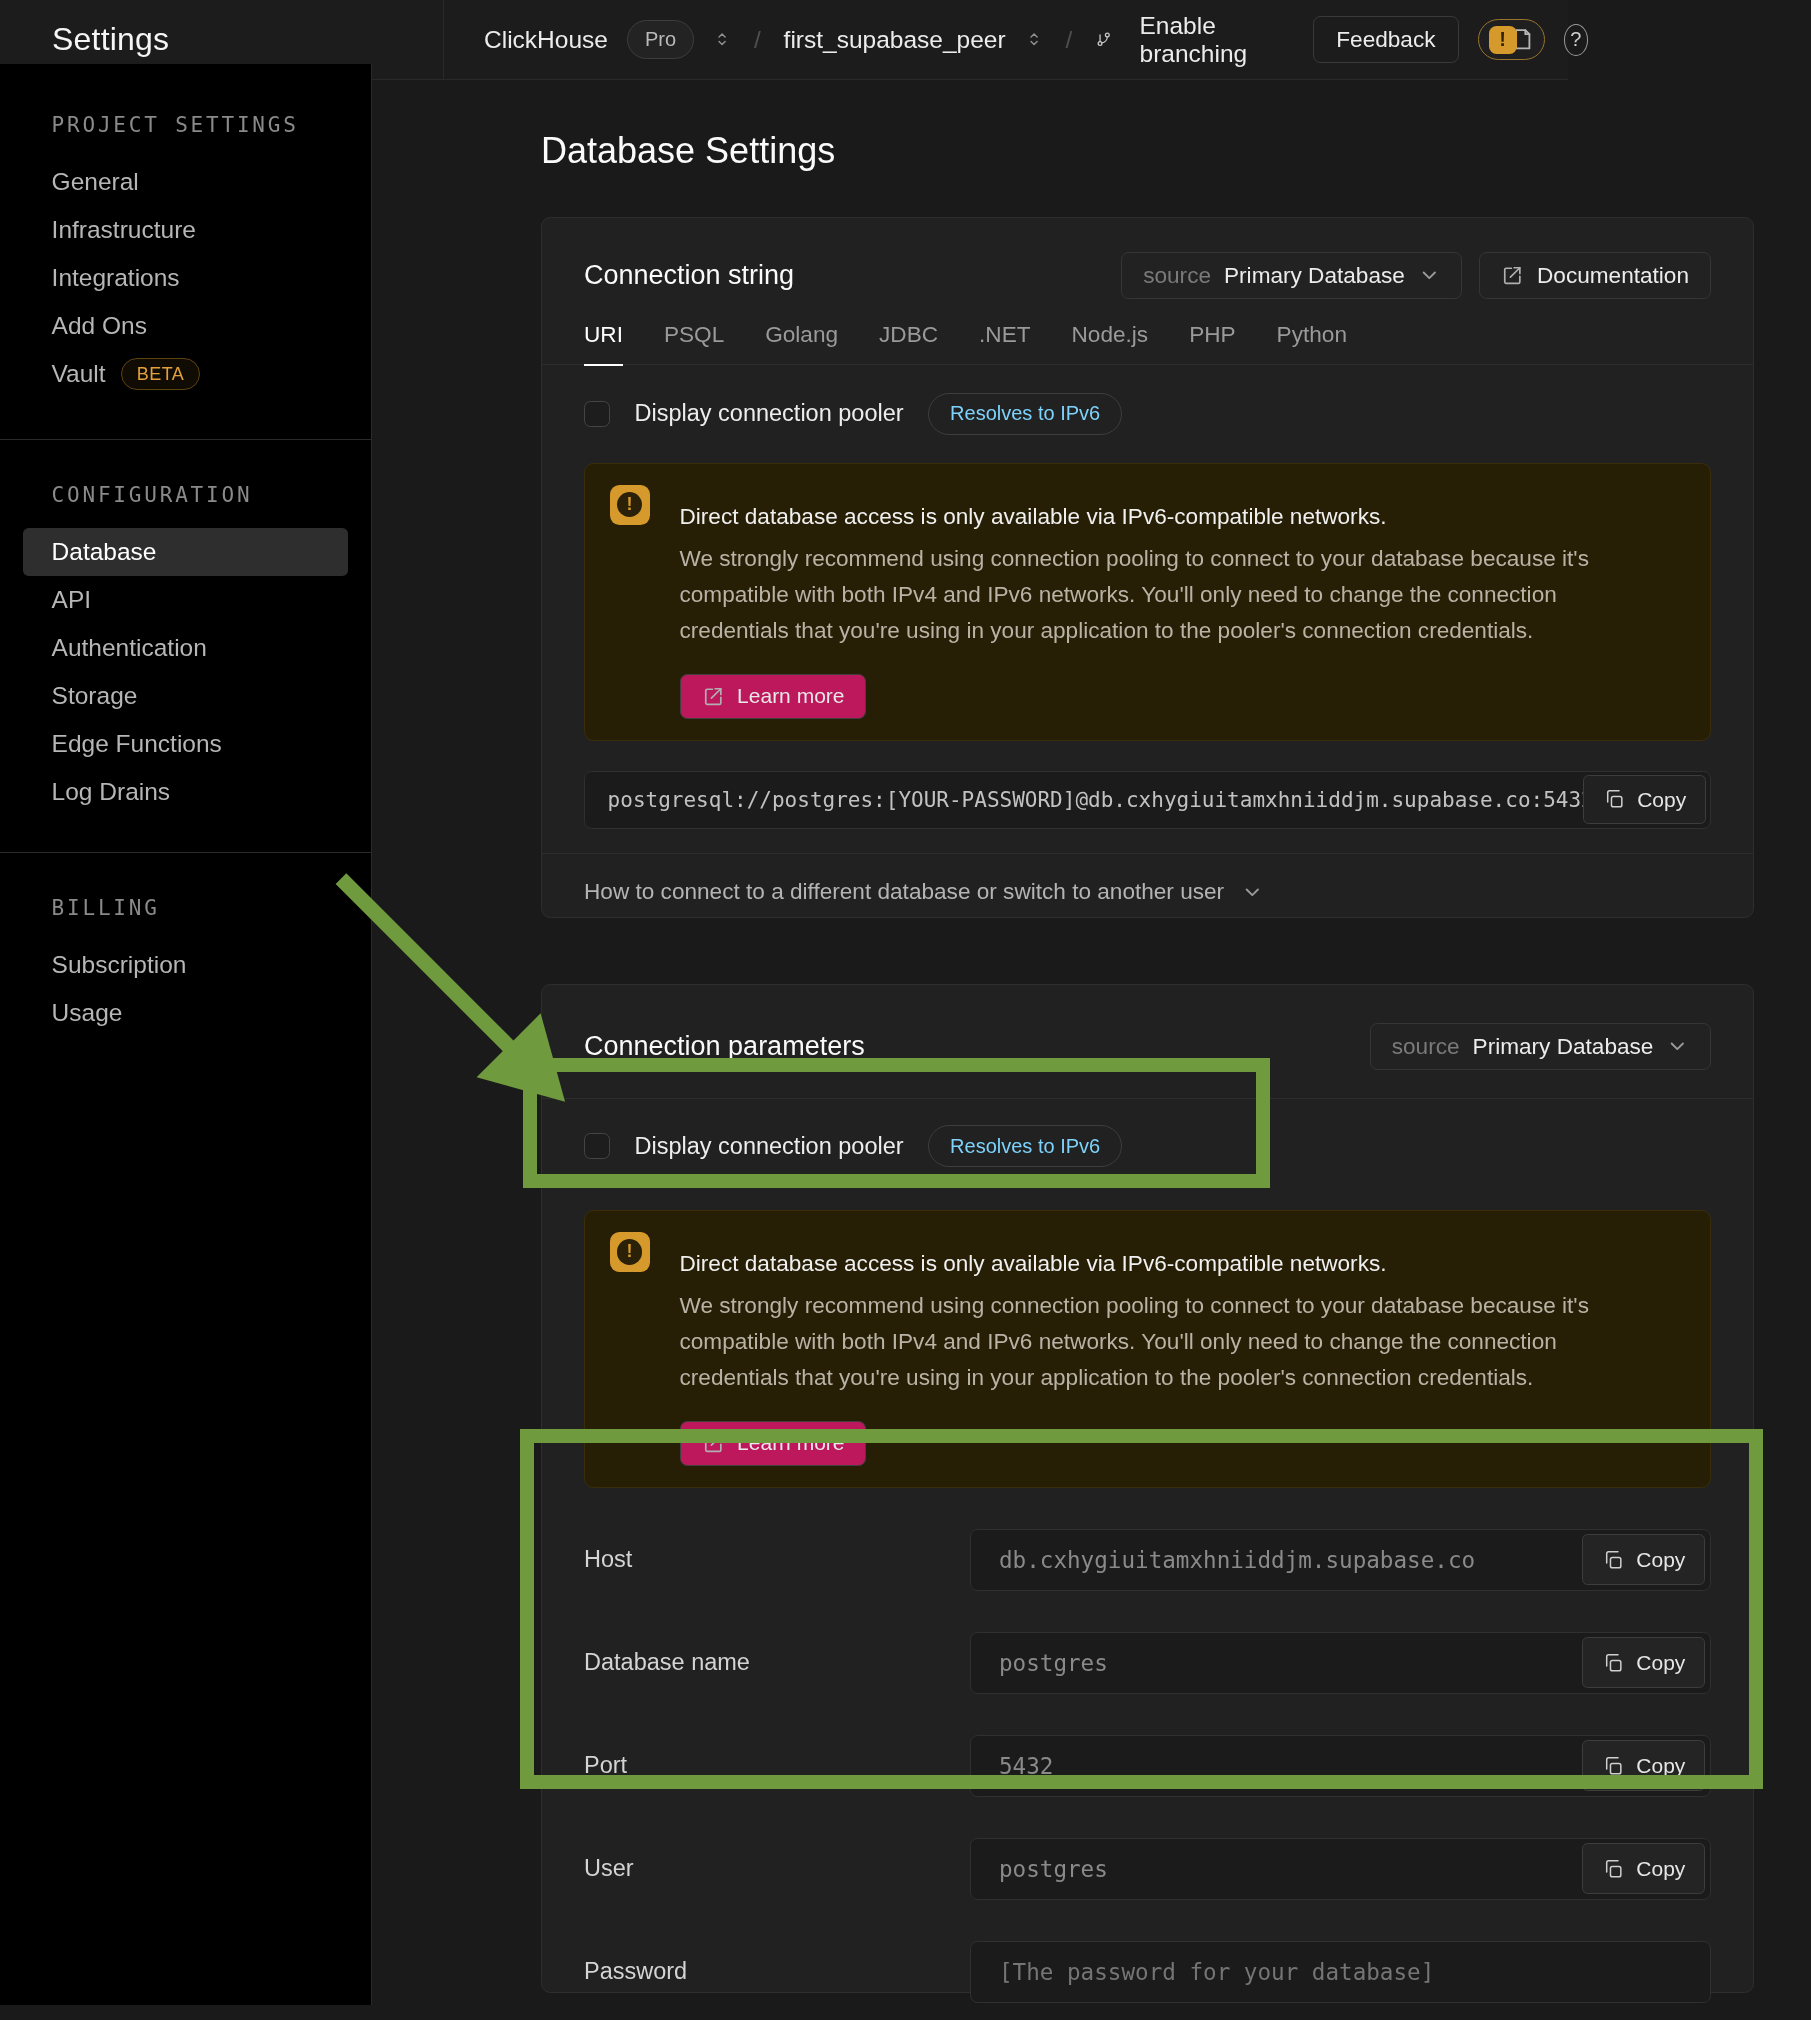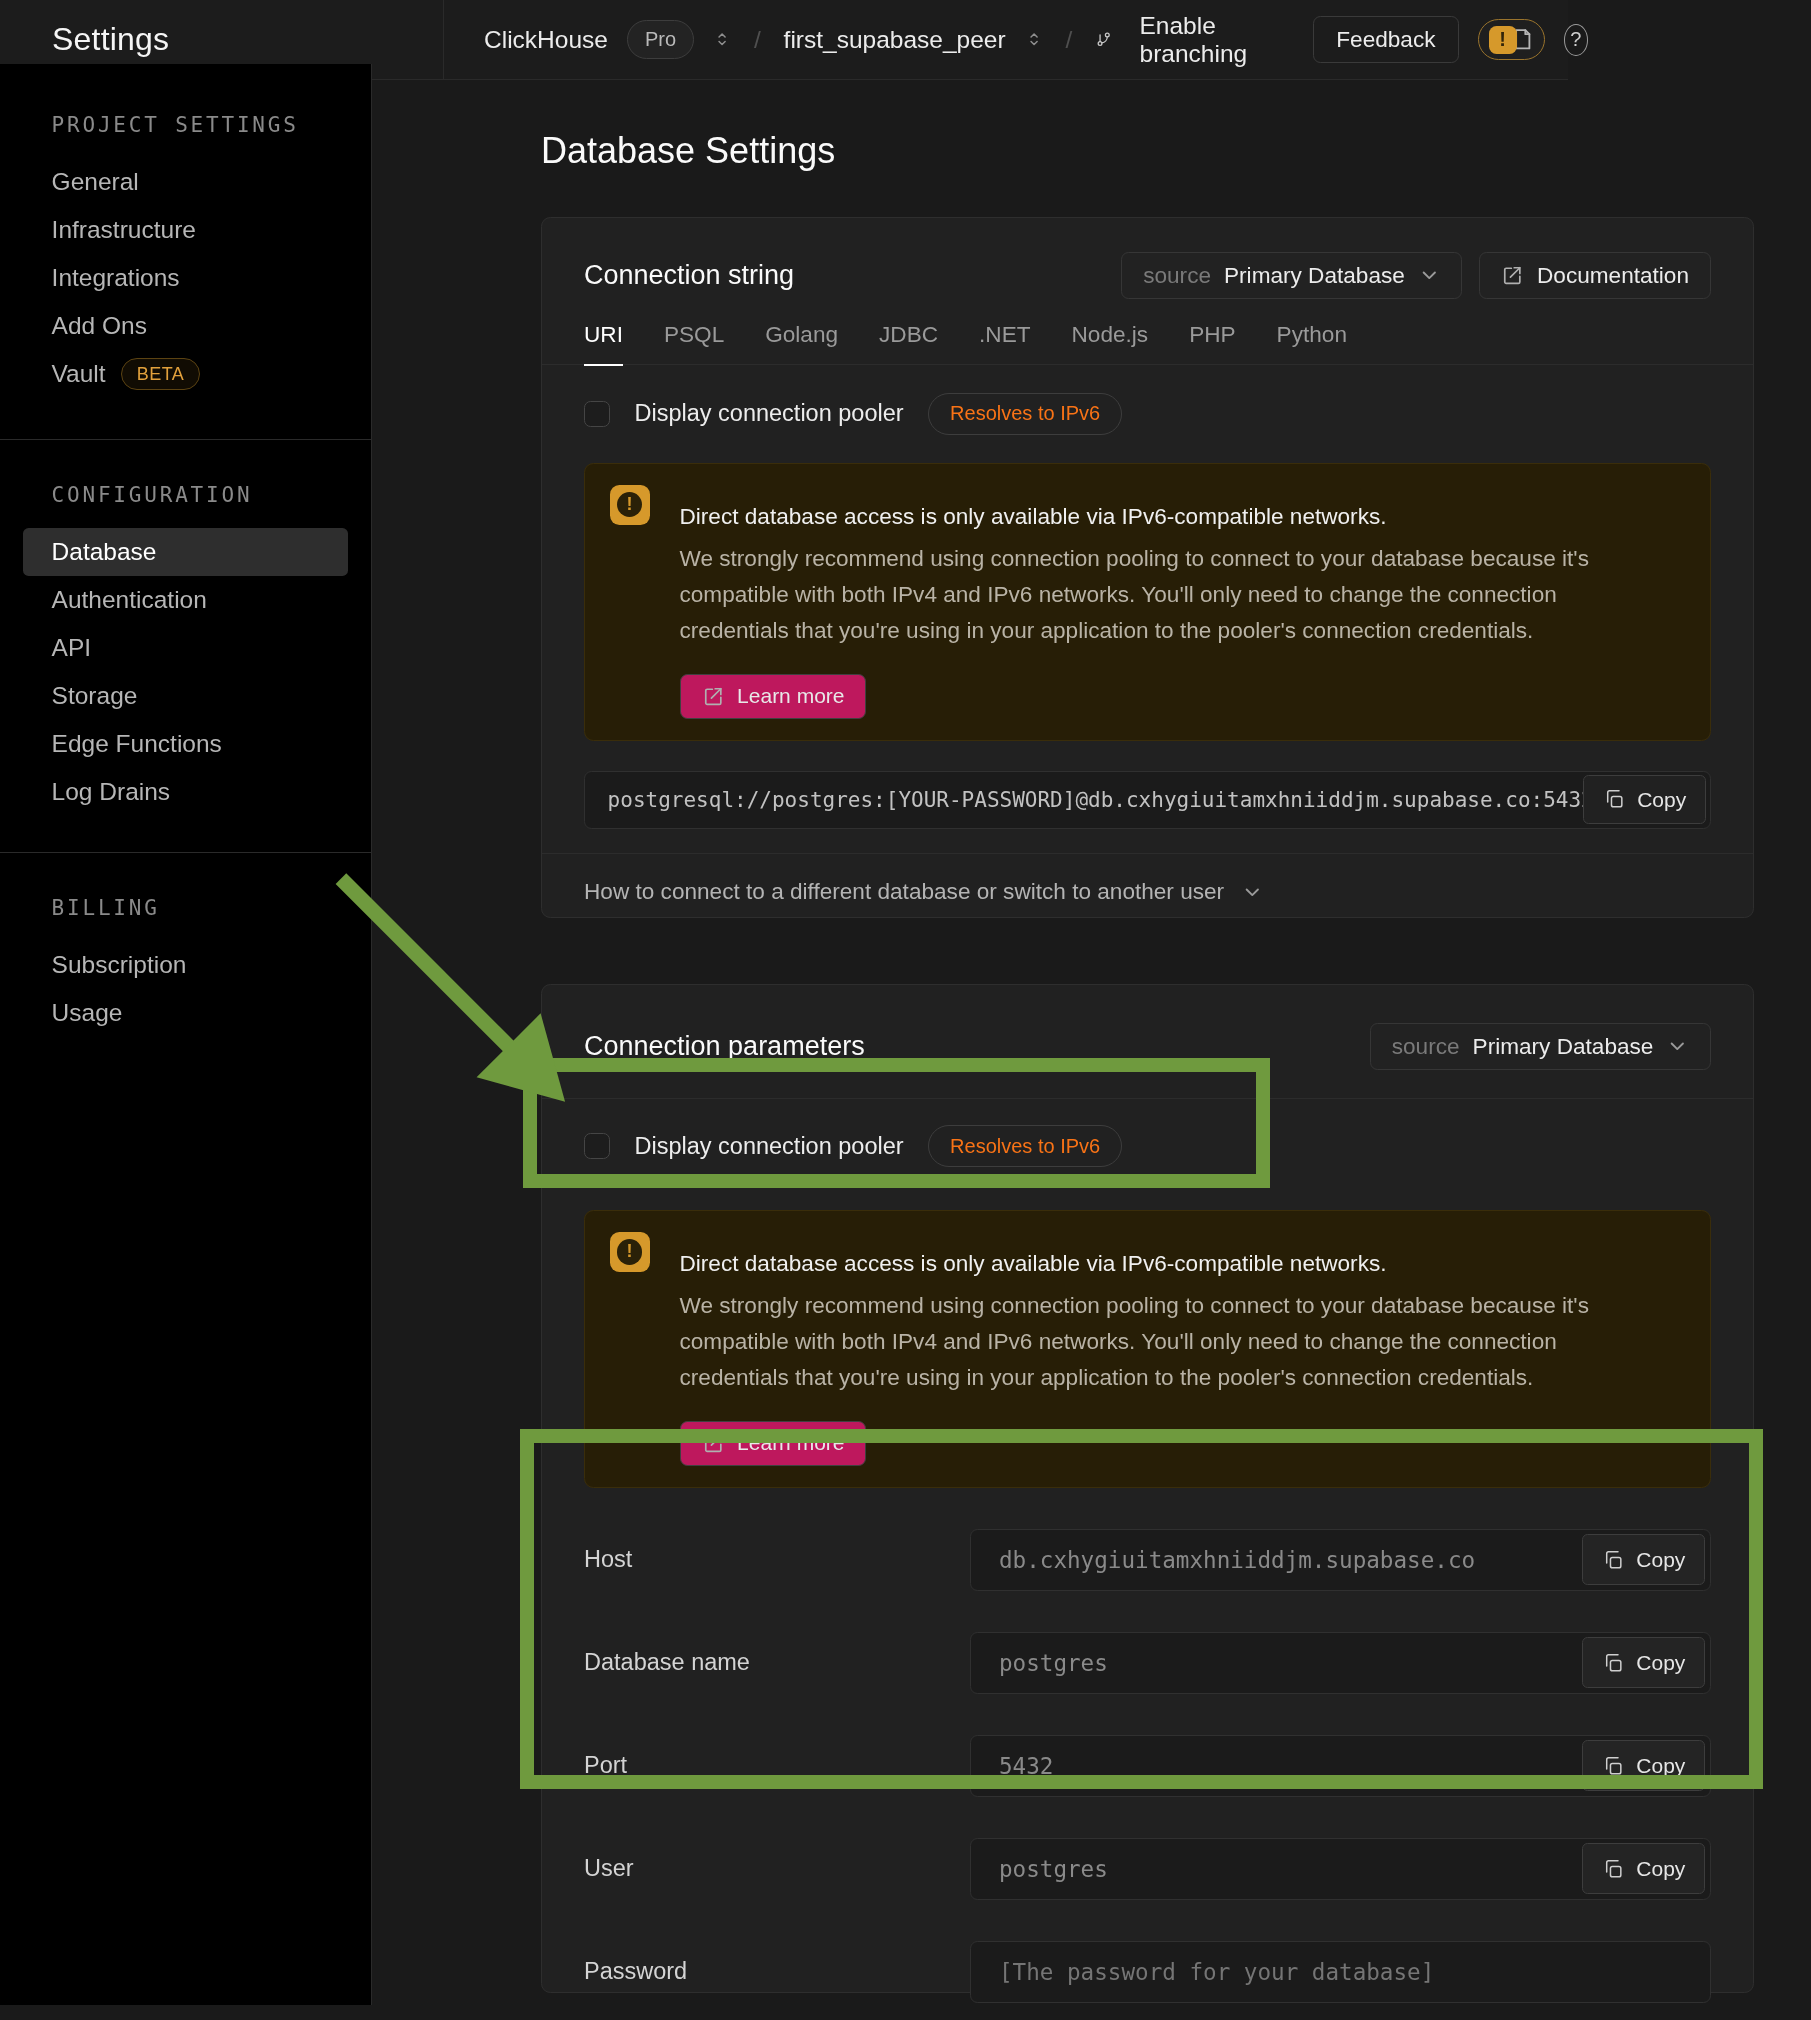--- a/index.html
+++ b/index.html
@@ -66,21 +66,21 @@
   .tab { font-size:22.6px; color:#9a9a9a; padding-bottom:16px; cursor:pointer; }
   .tab.active { color:#ffffff; border-bottom:2.8px solid #ffffff; margin-bottom:-1.9px; }
 
   .card-body { padding:0 42px; }
 
   .pooler-row { display:flex; align-items:center; gap:24.5px; }
   .card1 .pooler-row { margin-top:28px; }
   .card2 .pooler-row { margin-top:26px; }
   .checkbox { width:26px; height:26px; border:0.9px solid #454545; border-radius:6.6px; background:#1d1d1d; flex:0 0 26px; }
   .pooler-label { font-size:23.5px; color:#ededed; }
-  .pill-badge { font-size:20px; color:#f97316; border:0.9px solid #3d3d3d; border-radius:941px; padding:8.5px 21px; }
+  .pill-badge { font-size:20px; color:#7dd3fc; border:0.9px solid #3d3d3d; border-radius:941px; padding:8.5px 21px; }
 
   .warning { margin-top:28px; background:#271e06; border:0.9px solid #3a2d0a; border-radius:9.4px;
              padding:21px 28px 21px 24.5px; display:flex; gap:30px; }
   .card2 .warning { margin-top:43px; }
   .warn-icon { width:40px; height:40px; background:#d6992b; border-radius:9.4px; flex:0 0 40px;
                display:flex; align-items:center; justify-content:center; }
   .warn-icon-inner { width:25.4px; height:25.4px; background:#2a2108; border-radius:50%; color:#d6992b;
                font-weight:bold; font-size:18px; display:flex; align-items:center; justify-content:center; }
   .warn-title { font-size:22.6px; color:#f0f0f0; margin-top:19px; }
   .warn-body { font-size:22.6px; color:#b9b3a6; line-height:36px; margin-top:11.3px; max-width:951px; }
@@ -183,24 +183,24 @@
       <span class="beta-badge">BETA</span>
     </div>
   </div>
   <div class="side-divider"></div>
   <div class="side-section">
     <div class="side-heading" style="margin-top:43px; margin-bottom:21px;">CONFIGURATION</div>
     <div class="side-item active">
         <span>Database</span>
       </div>
     <div class="side-item">
+        <span>API</span>
+      </div>
+    <div class="side-item">
         <span>Authentication</span>
-      </div>
-    <div class="side-item">
-        <span>API</span>
       </div>
     <div class="side-item">
         <span>Storage</span>
       </div>
     <div class="side-item">
         <span>Edge Functions</span>
       </div>
     <div class="side-item">
         <span>Log Drains</span>
       </div>

